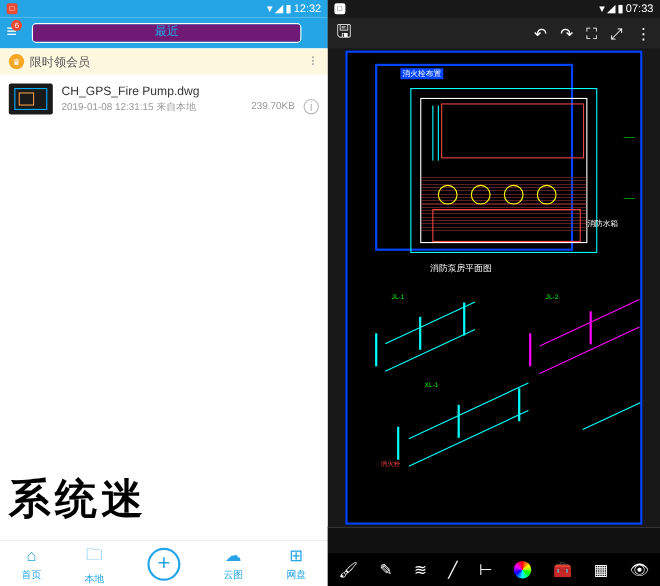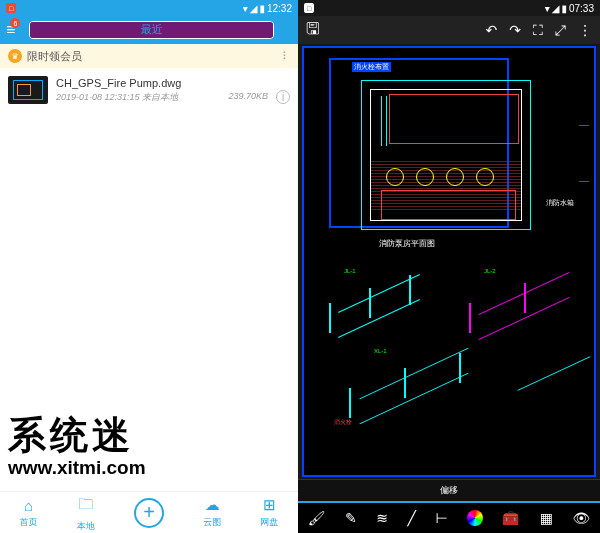--- a/index.html
+++ b/index.html
@@ -30,42 +30,42 @@
 .crown { width: 14px; height: 14px; background: #f5a623; border-radius: 50%; margin-right: 5px; display: flex; align-items: center; justify-content: center; color: #fff; font-size: 8px; }
 
 
 .file-list { flex: 1; background: #fff; }
 .file-row { display: flex; align-items: flex-end; padding: 8px; gap: 8px; }
 .thumb { width: 40px; height: 28px; background: #1a1a1a; border-radius: 2px; display: flex; align-items: center; justify-content: center; }
 .thumb-inner { width: 30px; height: 20px; border: 1px solid #0af; position: relative; }
 .thumb-inner::before { content: ''; position: absolute; left: 3px; top: 3px; width: 12px; height: 10px; border: 1px solid #e94; }
 .file-info { flex: 1; }
 .file-name { font-size: 11px; color: #333; }
-.file-meta { font-size: 9px; color: #999; margin-top: 2px; font-style: italic; }
+.file-meta { font-size: 9px; color: #999; margin-top: 2px; }
 .file-size { font-size: 9px; color: #999; }
 .info-ico { color: #bbb; font-size: 12px; border: 1px solid #bbb; border-radius: 50%; width: 14px; height: 14px; display: flex; align-items: center; justify-content: center; }
 
 
 .watermark { position: absolute; left: 8px; bottom: 54px; font-weight: 900; font-family: "SimHei", sans-serif; color: #000; }
 .wm-cn { font-size: 38px; letter-spacing: 4px; }
 .wm-url { font-size: 19px; font-weight: 700; margin-top: -4px; }
 
 
 .nav-l { height: 42px; border-top: 1px solid #eee; display: flex; align-items: center; justify-content: space-around; background: #fff; }
 .nav-item { display: flex; flex-direction: column; align-items: center; font-size: 9px; color: #25a5e6; gap: 2px; cursor: pointer; }
 .nav-ico { font-size: 15px; }
 .nav-plus { width: 30px; height: 30px; border-radius: 50%; border: 2px solid #25a5e6; color: #25a5e6; display: flex; align-items: center; justify-content: center; font-size: 20px; cursor: pointer; }
 
 
 .header-r { background: #222; height: 28px; display: flex; align-items: center; justify-content: space-between; padding: 0 8px; color: #fff; }
 .hr-left { display: flex; gap: 8px; align-items: center; }
 .hr-right { display: flex; gap: 12px; align-items: center; font-size: 14px; }
 
 
-.cad-view { flex: 1; background: #000; position: relative; overflow: hidden; border: 2px solid #04f; margin: 2px 4px; }
+.cad-view { flex: 1; background: #000; position: relative; overflow: hidden; border: 2px solid #04f; margin: 2px 16px; }
 .cad-box1 { position: absolute; left: 25px; top: 10px; width: 180px; height: 170px; border: 2px solid #04f; }
 .cad-border { position: absolute; left: 30px; top: 20px; width: 170px; height: 150px; border: 1px solid #0ff; }
 .cad-inner { position: absolute; inset: 8px; border: 1px solid #fff; }
 .cad-hatch { position: absolute; left: 0; top: 70px; width: 100%; height: 50px; background: repeating-linear-gradient(0deg, #933 0 1px, transparent 1px 3px); opacity: 0.6; }
 .cad-circ { position: absolute; width: 18px; height: 18px; border: 1px solid #ff0; border-radius: 50%; top: 78px; }
 .cad-red { position: absolute; border: 1px solid #e44; }
 .cad-top { left: 18px; top: 4px; width: 130px; height: 50px; }
 .cad-cy { position: absolute; border-left: 1px solid #0ff; border-right: 1px solid #0ff; }
 .cad-label { position: absolute; font-size: 7px; color: #fff; }
 .cad-labelg { color: #0f0; }
@@ -123,21 +123,20 @@
           <span>2019-01-08 12:31:15 来自本地</span>
           <span class="file-size" style="float:right">239.70KB</span>
         </div>
       </div>
       <div class="info-ico">i</div>
     </div>
   </div>
 
   <div class="watermark">
     <div class="wm-cn">系统迷</div>
-    <div class="wm-url">www.xitmi.com</div>
   </div>
 
   <div class="nav-l">
     <div class="nav-item">
       <span class="nav-ico">⌂</span>
       <span>首页</span>
     </div>
     <div class="nav-item">
       <span class="nav-ico">🗀</span>
       <span>本地</span>
@@ -218,21 +217,20 @@
       <div style="position:absolute;left:80px;top:105px;width:2px;height:30px;background:#0ff"></div>
       <div style="position:absolute;left:135px;top:90px;width:2px;height:30px;background:#0ff"></div>
       <div class="cad-label cad-labelg" style="left:20px;top:5px;font-size:6px">JL-1</div>
       <div class="cad-label cad-labelg" style="left:160px;top:5px;font-size:6px">JL-2</div>
       <div class="cad-label cad-labelg" style="left:50px;top:85px;font-size:6px">XL-1</div>
       <div class="cad-label" style="left:10px;top:155px;font-size:6px;color:#e44">消火栓</div>
     </div>
   </div>
 
   <div class="tool-row1">
-    <div class="tool-btn sel">偏移</div>
   </div>
 
   <div class="tool-row2">
     <span class="tr2-ico">🖌</span>
     <span class="tr2-ico">✎</span>
     <span class="tr2-ico">≋</span>
     <span class="tr2-ico">╱</span>
     <span class="tr2-ico">⊢</span>
     <div class="rainbow"></div>
     <span class="tr2-ico">🧰</span>

